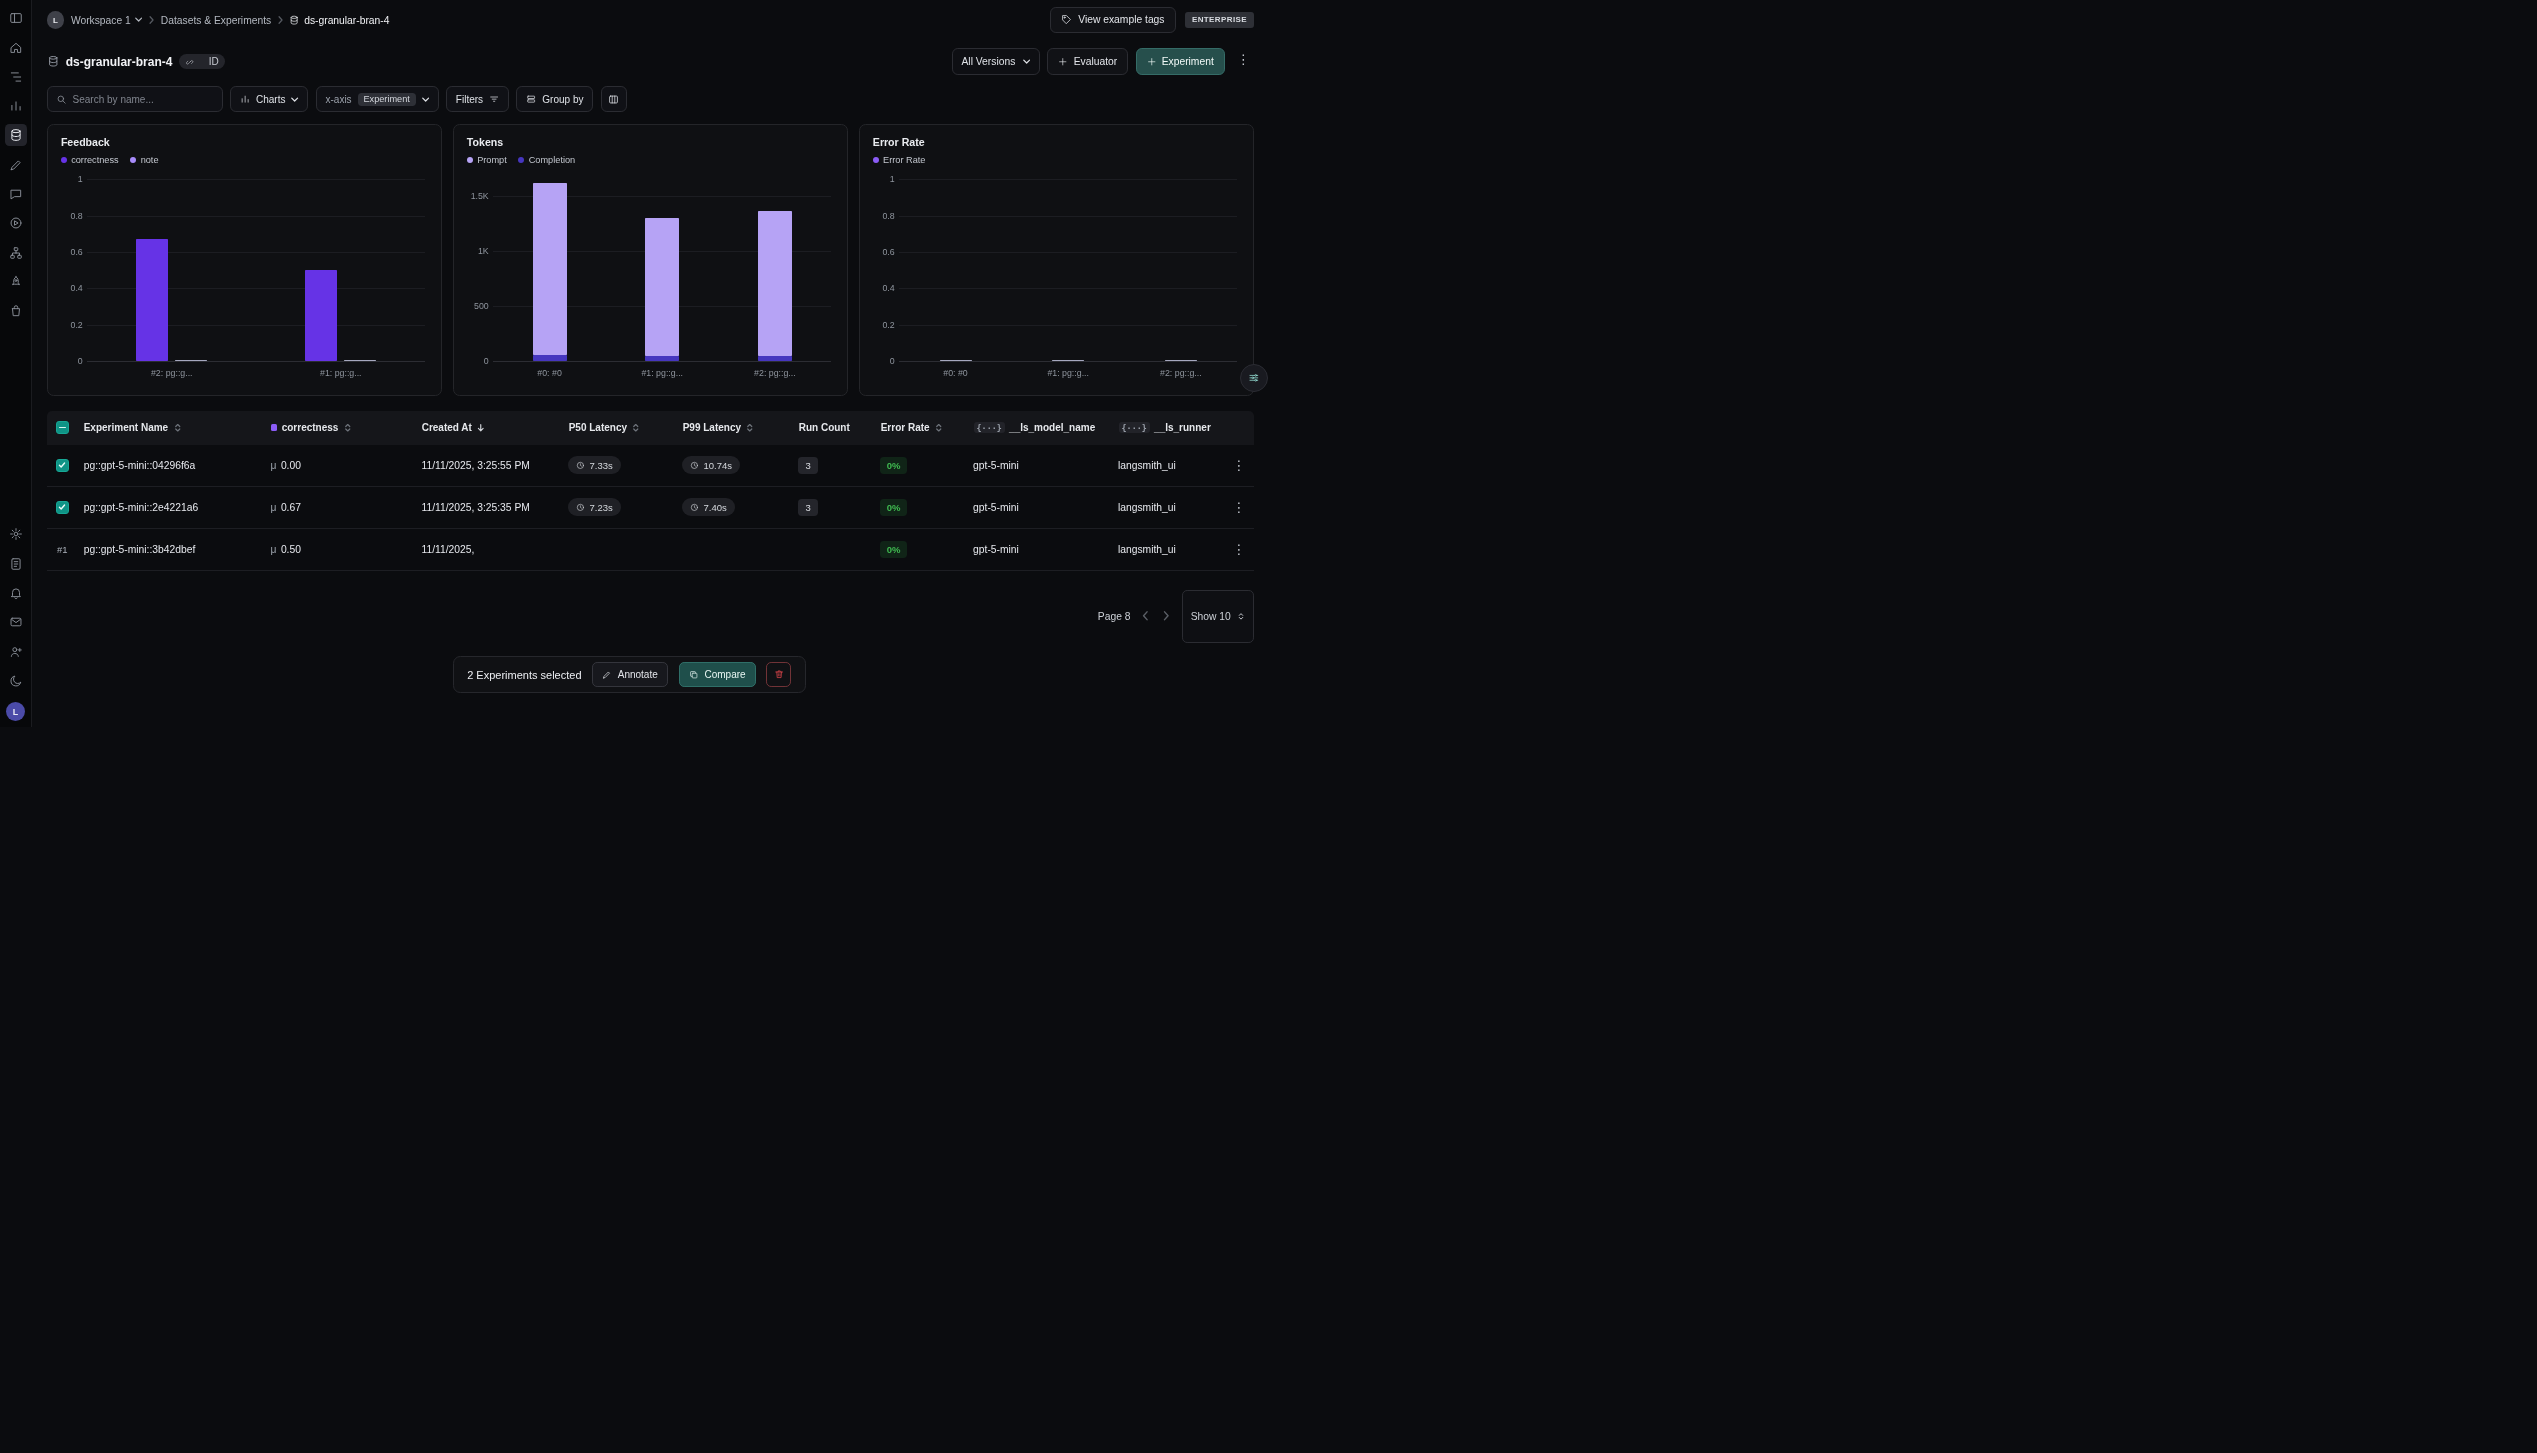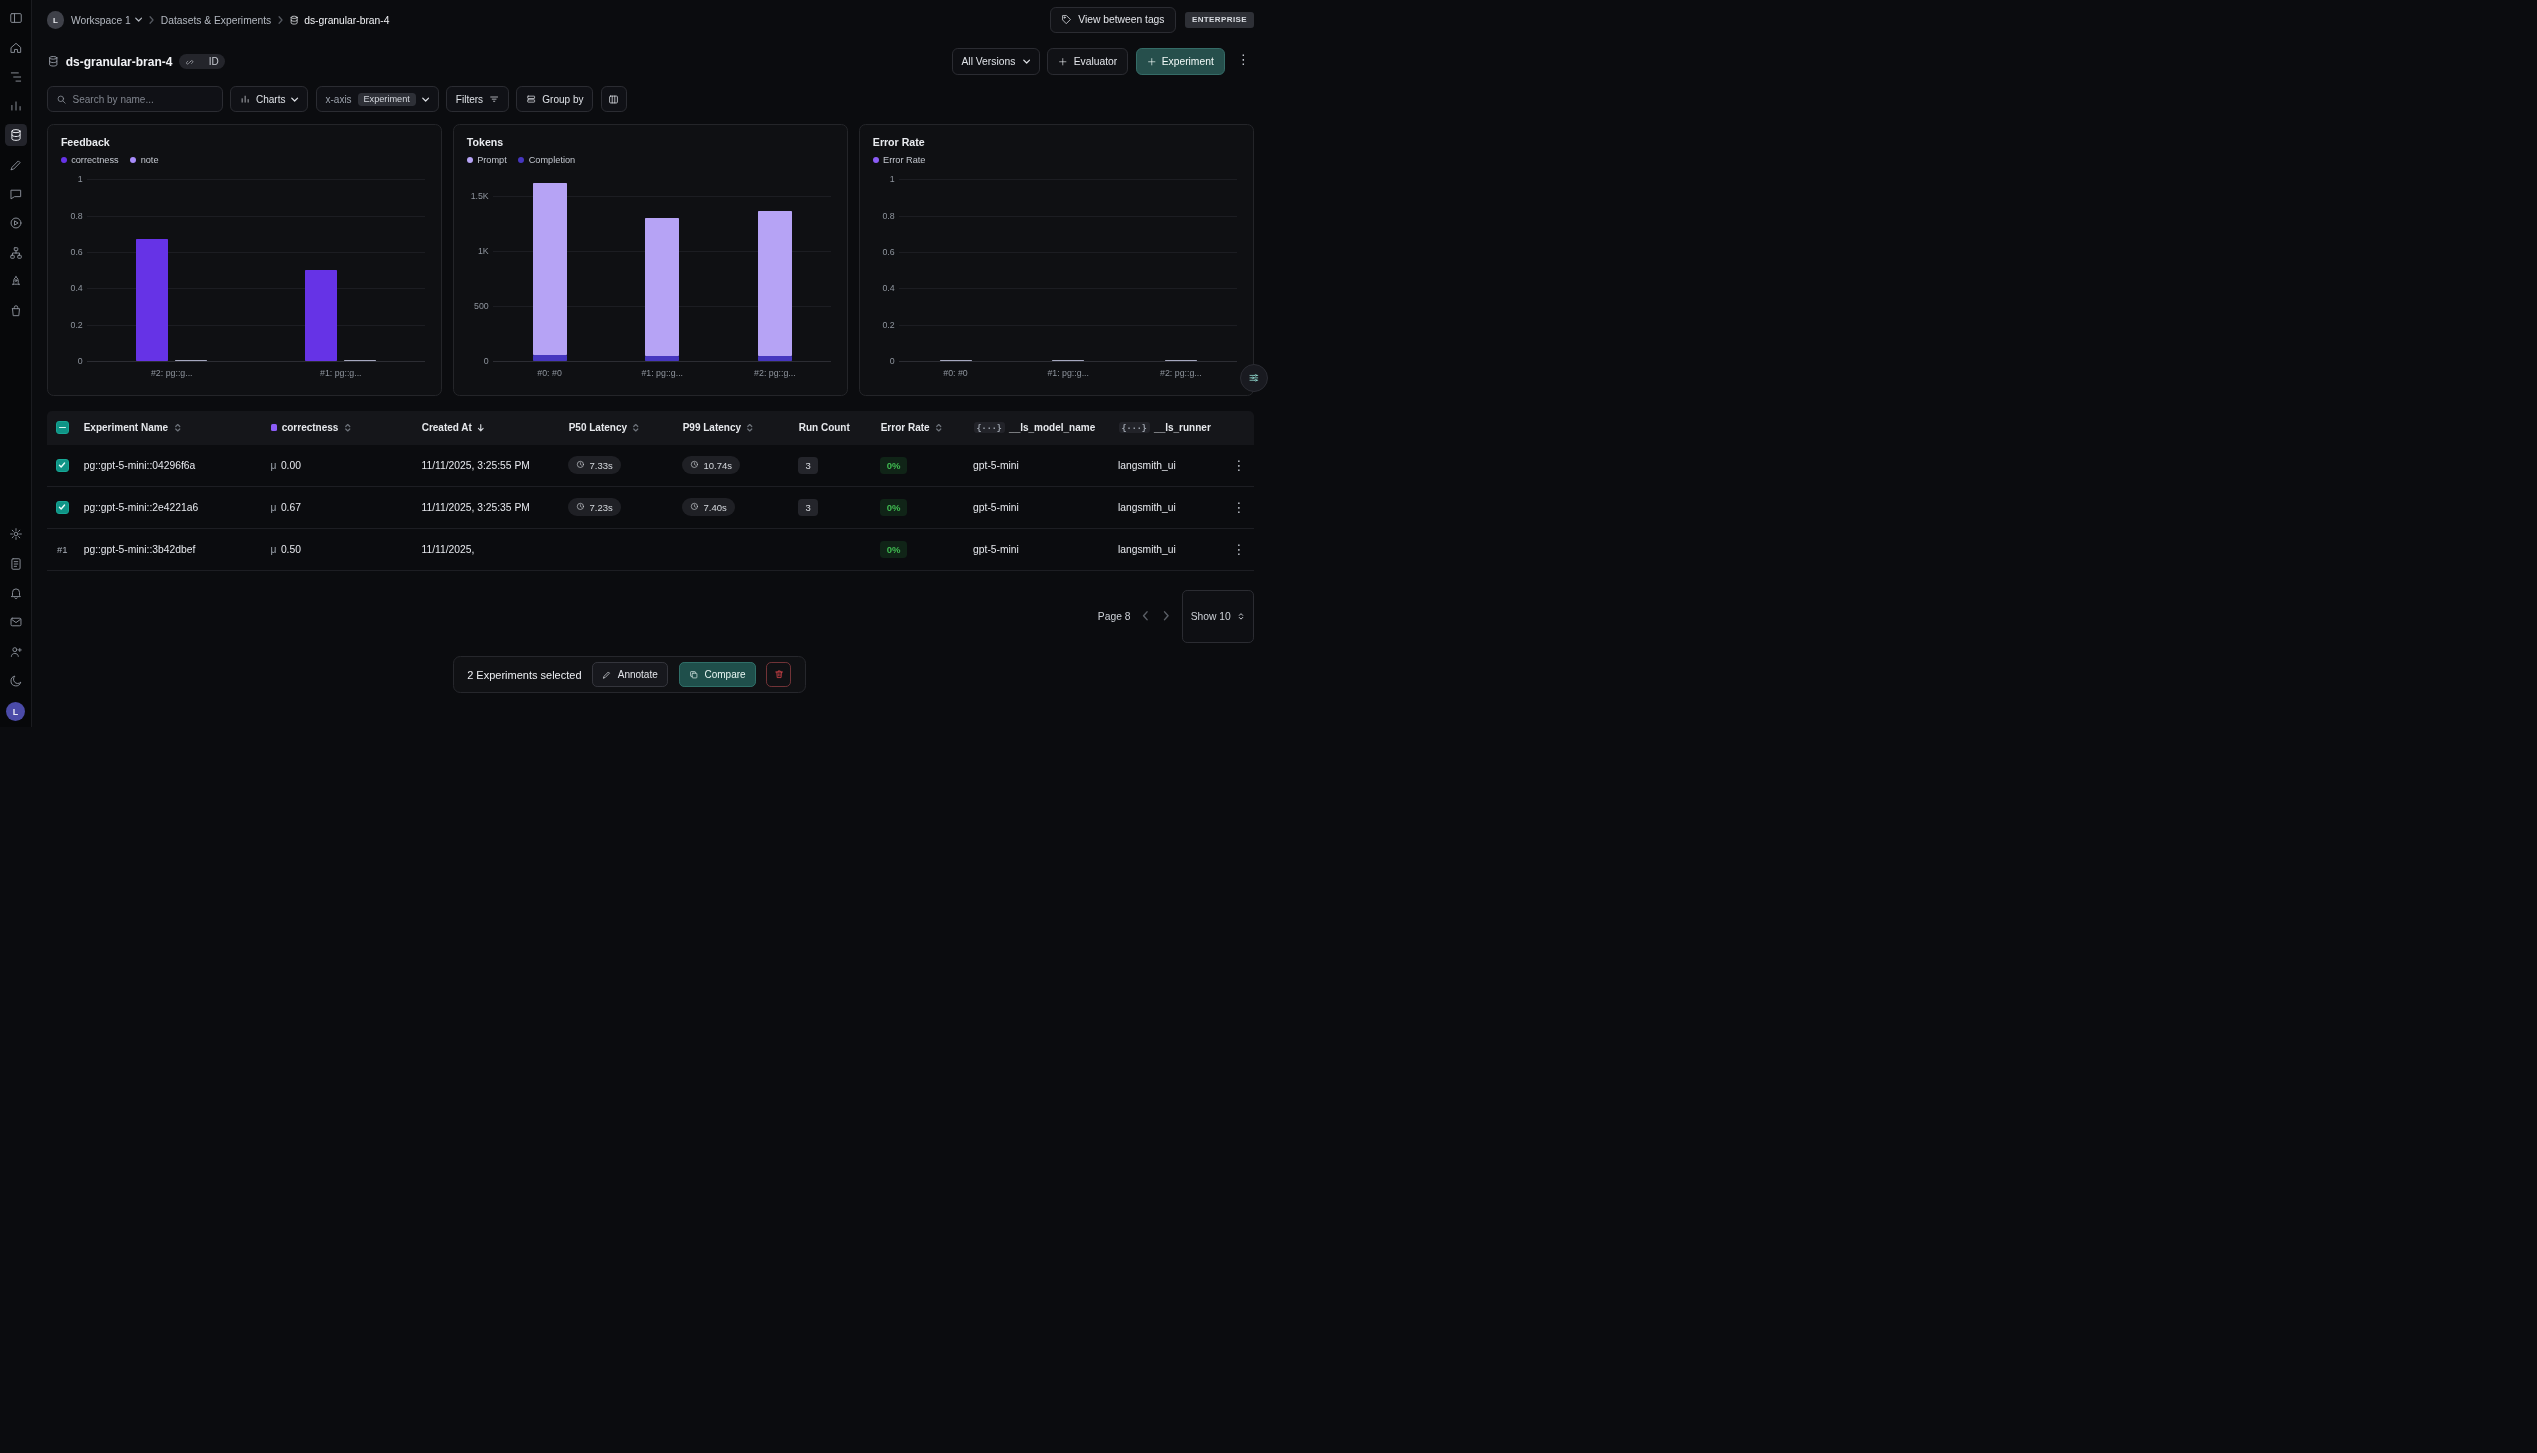--- a/index.html
+++ b/index.html
@@ -88,21 +88,21 @@
   .c-runner{width:110px}
   .c-kebab{flex:1;justify-content:flex-end;padding-right:4.4px}
   .sorter{color:#6f747c;display:flex}
   .sorter.active{color:#d2d5da}
   .sq{width:6.6px;height:6.6px;border-radius:1.5px;background:#8b5cf6;display:inline-block}
   .brace{font-family:"DejaVu Sans Mono","Liberation Mono",monospace;font-size:8.4px;color:#9aa0aa;background:#222329;border-radius:2.9px;padding:0.7px 2.9px}
   .cb{width:13.2px;height:13.2px;border-radius:2.9px;border:0.7px solid #3a3b42;background:transparent;display:flex;align-items:center;justify-content:center;cursor:pointer}
   .cb.checked,.cb.indet{background:#0f9486;border-color:#17a896;color:#eafffb}
   .cb.indet::after{content:'';width:7.3px;height:1.5px;background:#d9f7f1;border-radius:0.7px}
   .row-num{color:#aab0b9;font-size:9.5px}
-  .pill{display:inline-flex;gap:4.4px;background:#1f2025;border-radius:10.3px;padding:3.7px 8px;font-size:9.5px;color:#d5d8dd}
+  .pill{display:inline-flex;align-items:center;gap:4.4px;background:#1f2025;border-radius:10.3px;padding:3.7px 8px;font-size:9.5px;color:#d5d8dd}
   .badge-count{background:#24252b;border-radius:3.7px;padding:2.9px 7.3px;font-size:9.5px;color:#dcdfe4}
   .badge-ok{background:rgba(46,160,67,.16);color:#3fb950;border-radius:3.7px;padding:2.9px 6.6px;font-size:9.5px;font-weight:600}
 
   
   .pagination{margin-top:19px;display:flex;align-items:center;justify-content:flex-end;gap:8.8px;color:#cdd1d7;font-size:10.3px}
   .page-nav{color:#5b5f66;display:flex;align-items:center;cursor:pointer;padding:2.9px}
   .page-size{display:flex;align-items:center;gap:6.6px;border:0.7px solid #2b2c32;border-radius:5.1px;padding:20px 8px;background:#0e0f13;cursor:pointer}
 
   
   .popup{position:absolute;left:451px;top:514px;width:371px;background:#141519;border:0.7px solid #292a31;border-radius:7.3px;padding:10.3px;box-shadow:0 17.6px 44px rgba(0,0,0,.55);z-index:40}
@@ -262,21 +262,21 @@
             </svg>
           <span>ds-granular-bran-4</span>
         </span>
       </div>
       <div class="topbar-right">
         <button class="btn-outline">
           <svg class="icon" width="11" height="11" viewBox="0 0 24 24">
               <path d="M3.5 12V3.5H12l8.5 8.5-8.5 8.5z"></path>
               <circle cx="7.8" cy="7.8" r="1.3"></circle>
             </svg>
-          <span>View between tags</span>
+          <span>View example tags</span>
         </button>
         <span class="plan-badge">ENTERPRISE</span>
       </div>
     </div>
 
     <div class="pagehead">
       <div class="title-group">
         <svg class="icon" width="12.5" height="12.5" viewBox="0 0 24 24">
             <ellipse cx="12" cy="5.4" rx="7" ry="2.6"></ellipse>
             <path d="M5 5.4v13.2c0 1.4 3.1 2.6 7 2.6s7-1.2 7-2.6V5.4"></path>

